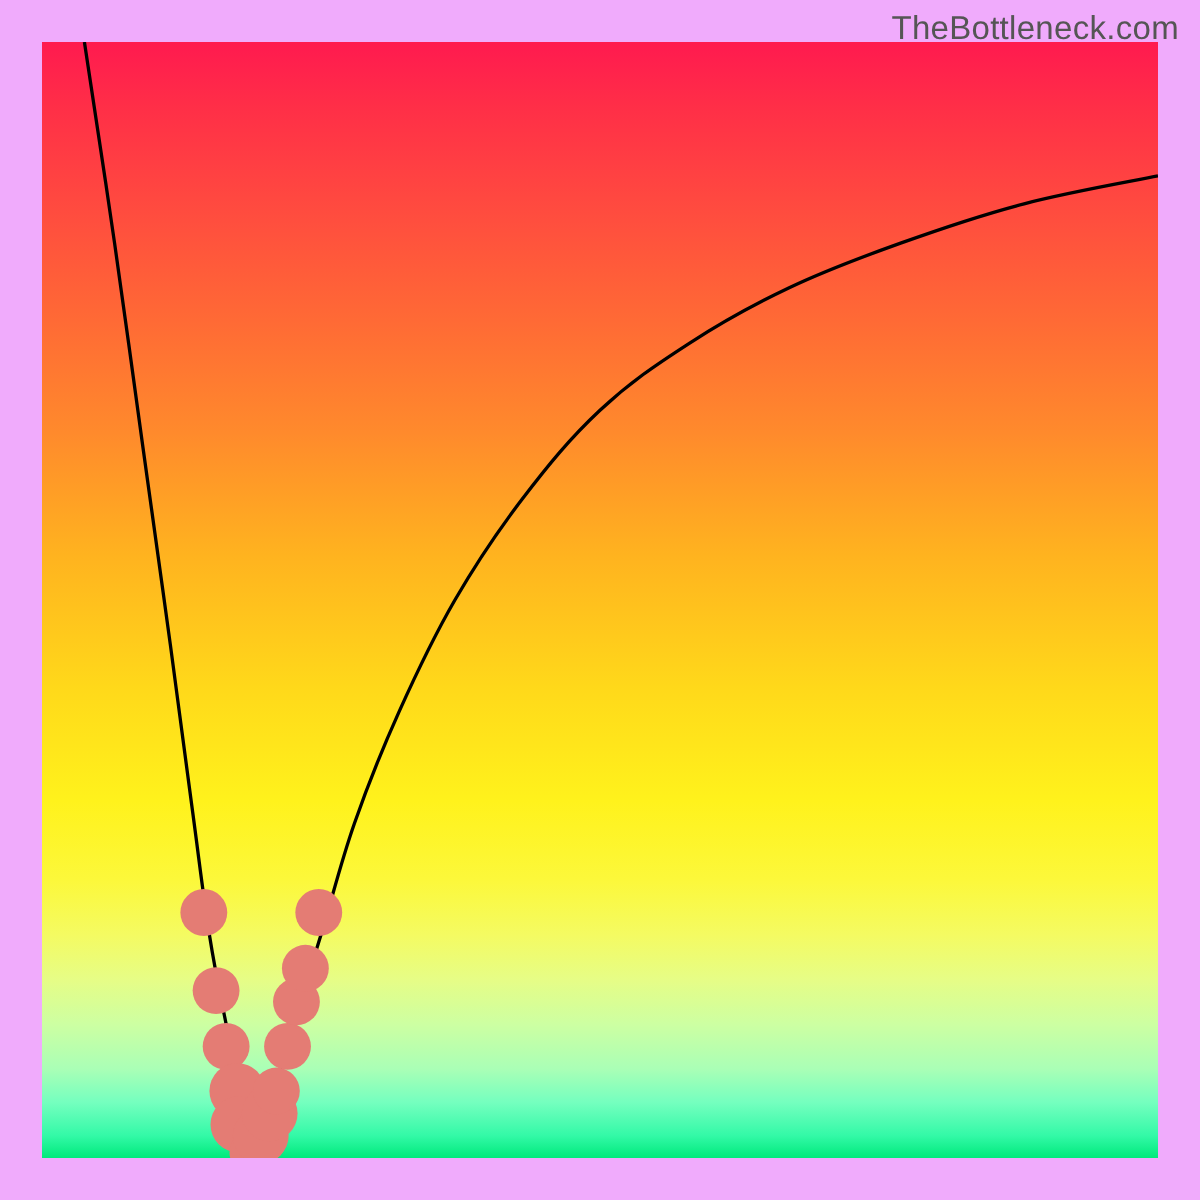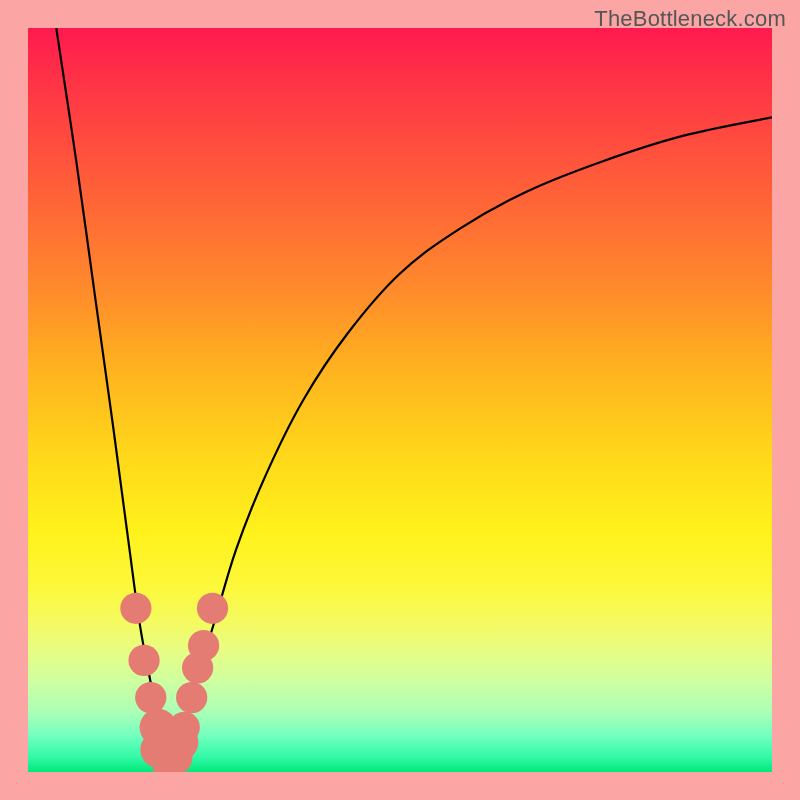--- a/index.html
+++ b/index.html
@@ -7,21 +7,21 @@
     padding: 0;
     width: 800px;
     height: 800px;
     overflow: hidden;
     background: #000;
     font-family: Arial, Helvetica, sans-serif;
   }
   .frame {
     position: absolute;
     inset: 0;
-    background: #fca5a5;
+    background: #f0abfc;
     padding-left: 36px;
   }
   .plot {
     position: absolute;
     left: 28px;
     top: 28px;
     width: 744px;
     height: 744px;
     overflow: hidden;
   }

